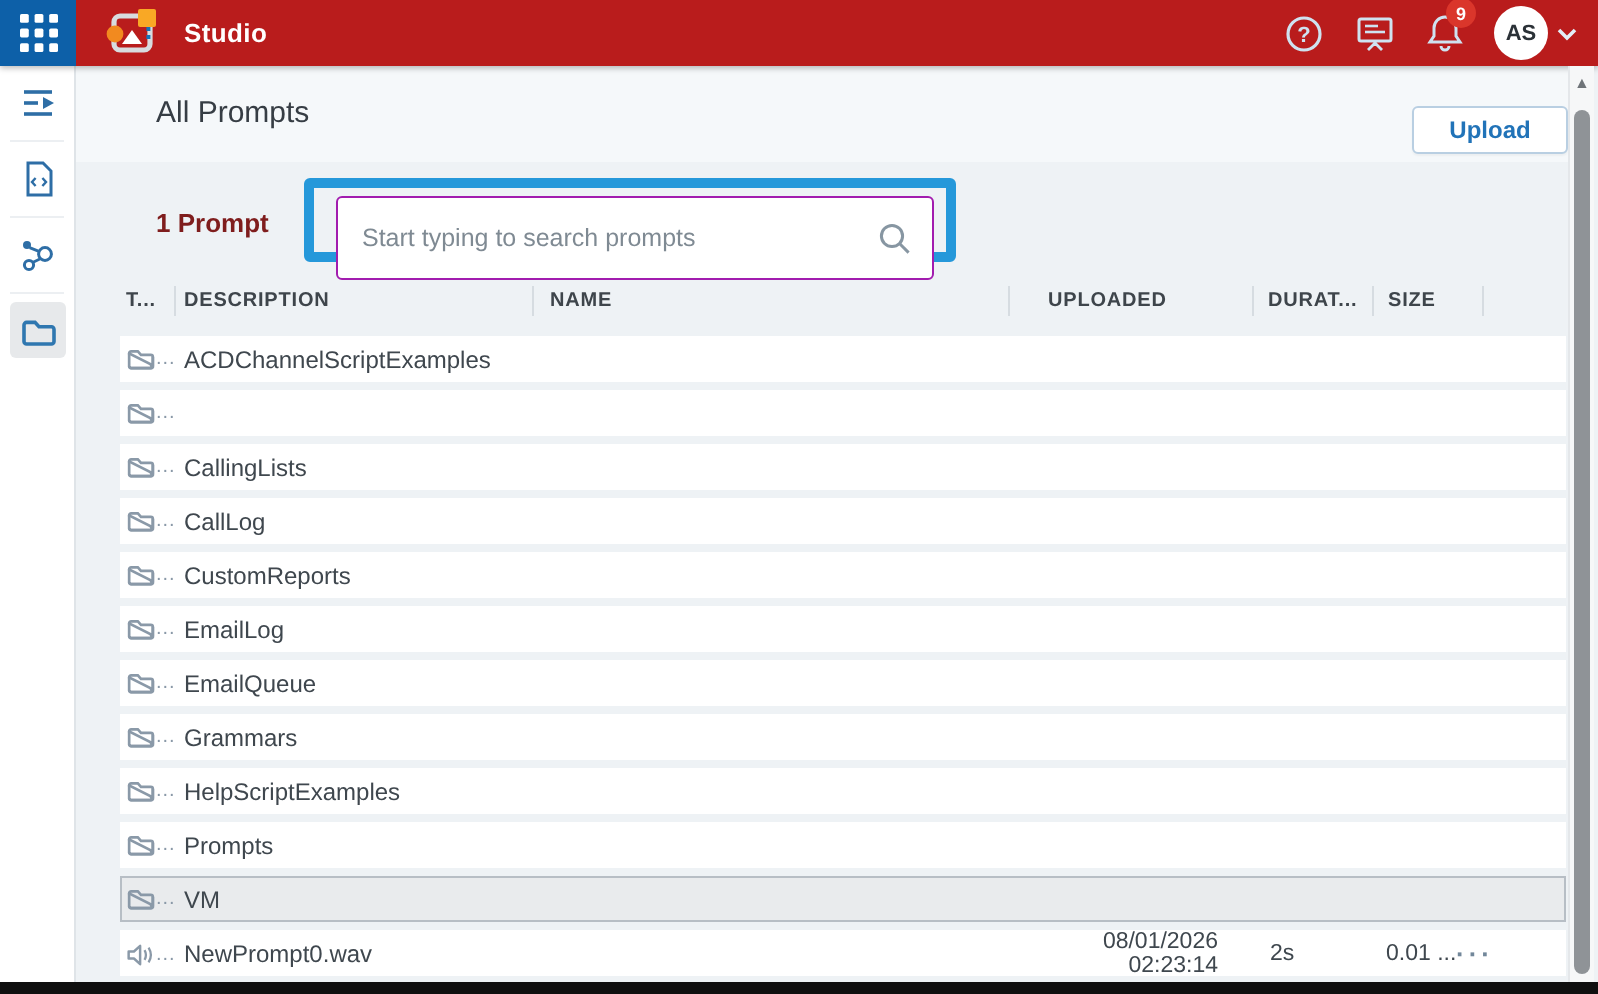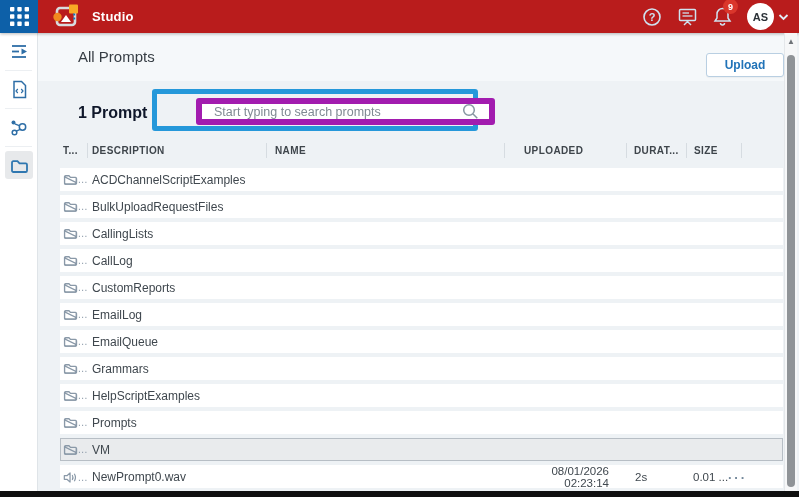--- a/index.html
+++ b/index.html
@@ -40,27 +40,27 @@
   .side-div { height:1px; background:#eceff2; margin:0 5px; }
 
   
   .title-strip { position:absolute; left:38px; top:33px; width:746px; height:48px; background:#f5f8fa; }
   .page-title { position:absolute; left:78px; top:48px; font-size:15px; font-weight:500; color:#363d44; }
   .upload-btn { position:absolute; left:706px; top:53px; width:78px; height:24px;
     background:#fff; border:1px solid #b9cfe2; border-radius:3px;
     color:#2173b8; font-size:12px; font-weight:bold; font-family:"Liberation Sans",sans-serif;
     display:flex; align-items:center; justify-content:center; cursor:pointer;
     box-shadow:0 1px 1px rgba(0,0,0,.04); }
-  .count-label { position:absolute; left:78px; top:104px; font-size:16px; font-weight:bold; color:#0f172a; }
+  .count-label { position:absolute; left:78px; top:104px; font-size:13px; font-weight:bold; color:#7f1d1d; }
 
   .callout { position:absolute; left:152px; top:89px; width:326px; height:42px;
     border:5px solid #2598da; border-radius:3px; z-index:6; }
-  .search-box { position:absolute; left:11px; top:4px; width:299px; height:27px;
-    background:#fff; border:6px solid #a21caf; border-radius:3px;
-    display:flex; align-items:center;margin-left:28px; }
+  .search-box { position:absolute; left:11px; top:4px; width:299px; height:42px;
+    background:#fff; border:1px solid #a21caf; border-radius:3px;
+    display:flex; align-items:center; }
   .search-box input { flex:1; border:none; outline:none; background:transparent;
     font-family:"Liberation Sans",sans-serif; font-size:12.5px; color:#3f464d;
     padding:0 6px 0 12px; }
   .search-box input::placeholder { color:#7f8a93; opacity:1; }
   .search-icon { margin-right:10px; display:flex; }
 
   
   .table { position:absolute; left:60px; top:137px; width:723px; }
   .thead { display:grid; grid-template-columns:28px 179px 238px 122px 60px 55px 1fr;
     height:26px; align-items:center; }
@@ -246,21 +246,20 @@
         <span class="cell-act"></span>
       </div>
       <div class="row">
         <span class="cell-type">
           <svg width="15" height="13" viewBox="0 0 19 16">
             <path d="M2 4.5 a1.3 1.3 0 0 1 1.3 -1.3 h4.2 l2 2.2 h6.2 a1.3 1.3 0 0 1 1.3 1.3 v6 a1.3 1.3 0 0 1 -1.3 -1.3 z M2 12.5 a1.3 1.3 0 0 0 1.3 1.3 h12.4 a1.3 1.3 0 0 0 1.3 -1.3" fill="none" stroke="#8a99a8" stroke-width="1.7"></path>
             <path d="M2 4.5 v8 a1.3 1.3 0 0 0 1.3 1.3 h12.4 a1.3 1.3 0 0 0 1.3 -1.3 v-6" fill="none" stroke="#8a99a8" stroke-width="1.7"></path>
           </svg>
           <span>...</span>
         </span>
-        <span class="cell-name">BulkUploadRequestFiles</span>
         <span class="cell-desc"></span>
         <span class="cell-up"></span>
         <span class="cell-dur"></span>
         <span class="cell-size"></span>
         <span class="cell-act"></span>
       </div>
       <div class="row">
         <span class="cell-type">
           <svg width="15" height="13" viewBox="0 0 19 16">
             <path d="M2 4.5 a1.3 1.3 0 0 1 1.3 -1.3 h4.2 l2 2.2 h6.2 a1.3 1.3 0 0 1 1.3 1.3 v6 a1.3 1.3 0 0 1 -1.3 -1.3 z M2 12.5 a1.3 1.3 0 0 0 1.3 1.3 h12.4 a1.3 1.3 0 0 0 1.3 -1.3" fill="none" stroke="#8a99a8" stroke-width="1.7"></path>

